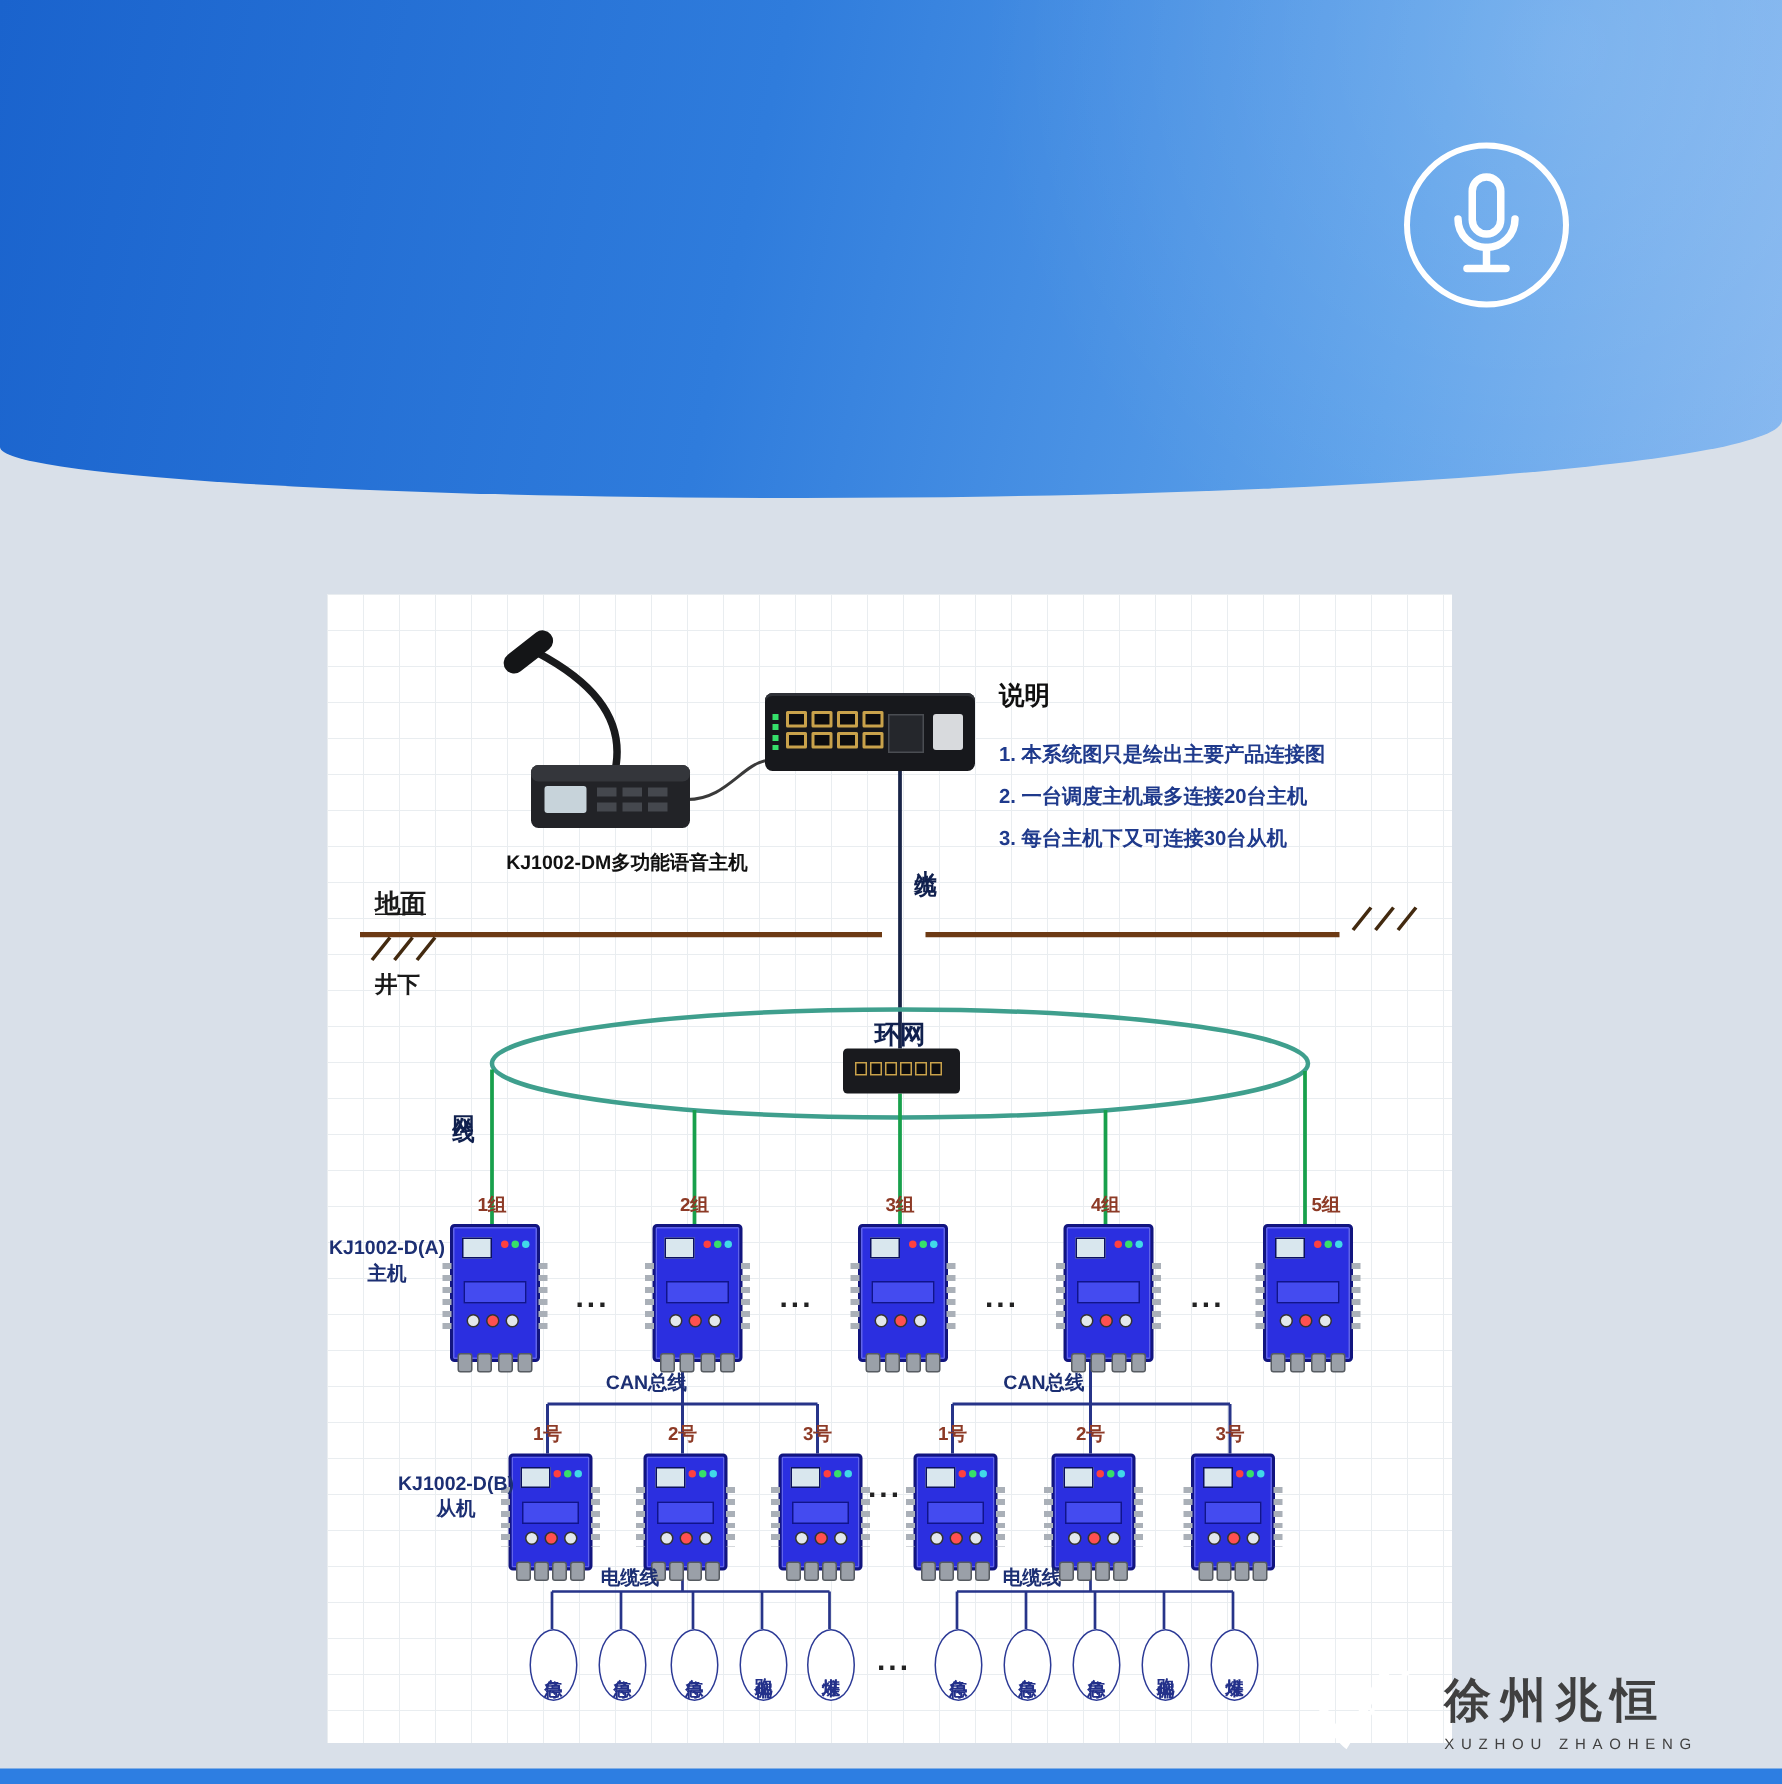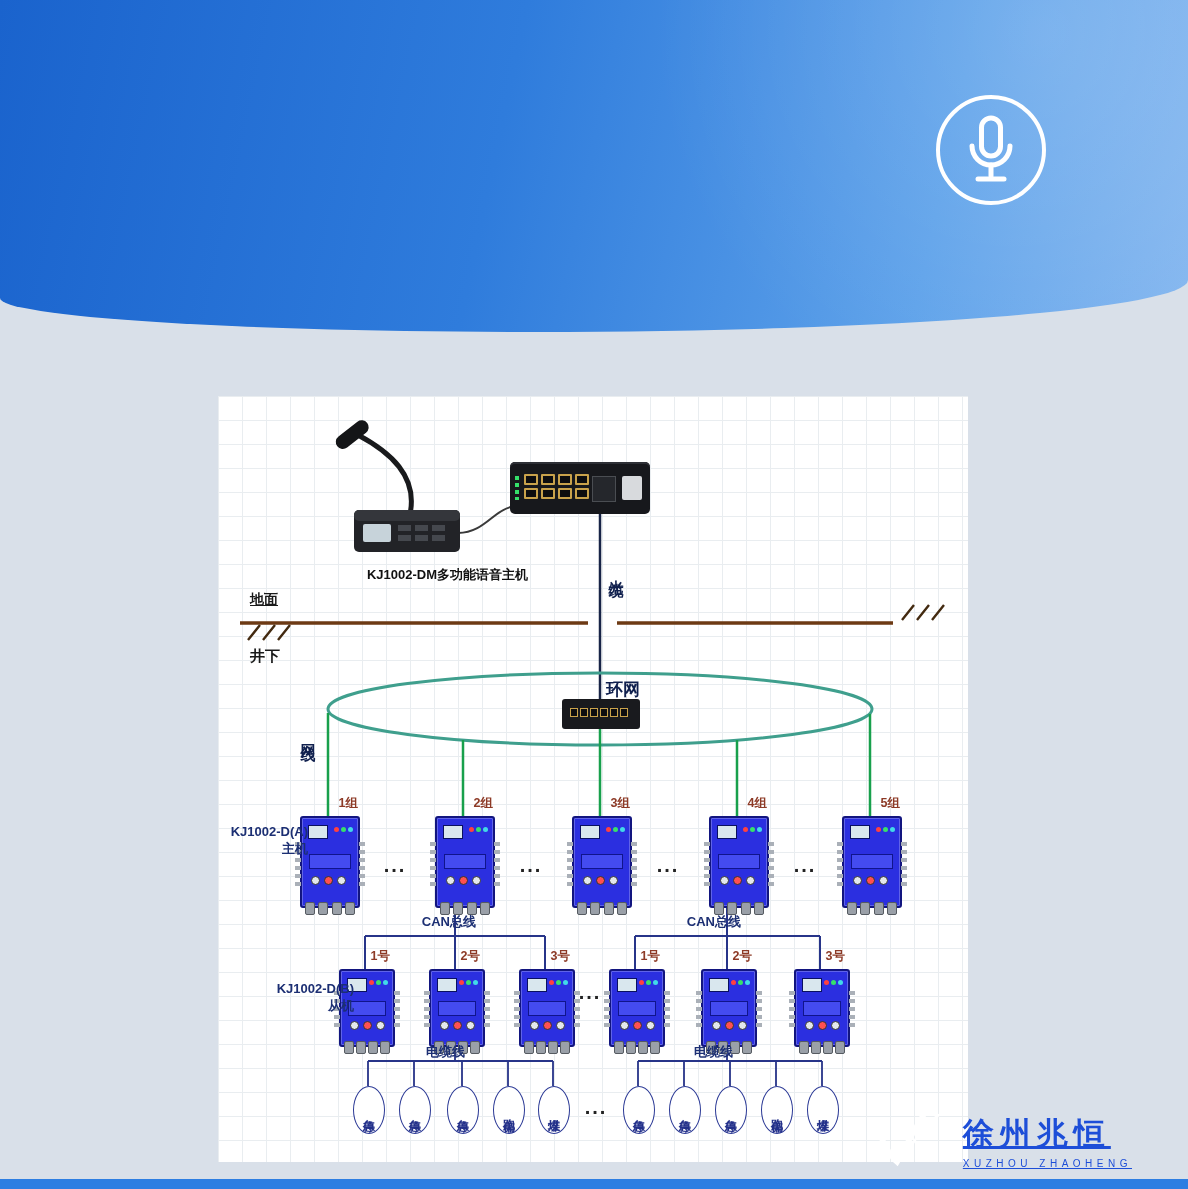--- a/index.html
+++ b/index.html
@@ -19,21 +19,21 @@
 
   
   .panel{position:absolute;left:218px;top:396px;width:750px;height:766px;background-color:#fff;
          background-image:linear-gradient(#e9edf0 1px,transparent 1px),
                           linear-gradient(90deg,#e9edf0 1px,transparent 1px);
          background-size:24px 24px;}
   .lines{position:absolute;left:0;top:0;width:750px;height:766px;}
 
   
   .plbl{position:absolute;font-weight:bold;white-space:nowrap;}
-  .ctr{text-align:right;}
+  .ctr{text-align:center;}
   .vtext{writing-mode:vertical-rl;text-orientation:upright;letter-spacing:3px;}
   .c-black{color:#1a1a1a}
   .c-ink{color:#10204e}
   .c-navy{color:#1c2f73}
   .c-maroon{color:#8d3a26}
   .dots{position:absolute;width:40px;text-align:center;font-size:20px;font-weight:bold;
         color:#222;letter-spacing:2px;}
 
   .notes{position:absolute;left:448px;top:56px;width:300px;}
   .notes-heading{font-size:17px;font-weight:bold;color:#111;margin-bottom:14px;}
@@ -83,21 +83,21 @@
   .dev .btns i.rd{background:#ff5050}
   .dev .glands{position:absolute;left:3px;right:3px;bottom:-9px;display:flex;justify-content:space-between;}
   .dev .glands i{width:8px;height:11px;background:#9aa0a8;border:1px solid #565b61;border-radius:2px;}
 
   
   .oval{position:absolute;top:690px;width:30px;height:46px;border:1.6px solid #2c3a96;border-radius:50%;
         background:#fff;display:flex;align-items:center;justify-content:center;}
   .oval .vtext{font-size:12px;font-weight:bold;color:#23308a;letter-spacing:1px;line-height:1;}
 
   
-  .watermark{position:absolute;right:56px;bottom:20px;display:flex;align-items:flex-end;gap:20px;color:#1d4ed8;text-decoration:underline;}
+  .watermark{position:absolute;right:56px;bottom:20px;display:flex;align-items:flex-end;gap:20px;color:#404040;}
   .wm-logo{width:74px;height:62px;}
   .wm-name{font-size:31px;font-weight:bold;letter-spacing:6px;white-space:nowrap;}
   .wm-sub{font-size:10px;letter-spacing:4.5px;margin-top:3px;white-space:nowrap;}
   .bottom-bar{position:absolute;left:0;right:0;bottom:0;height:10px;background:#2d7ee2;}
 </style>
 </head>
 <body>
 
 <div class="page">
 
@@ -156,43 +156,49 @@
           <i></i>
           <i></i>
           <i></i>
           <i></i>
           <i></i>
         </span>
       <span class="sfp"></span>
       <span class="tag"></span>
     </div>
 
+    <div class="notes">
+      <div class="notes-heading">说明</div>
+      <div class="note-item">1. 本系统图只是绘出主要产品连接图</div>
+      <div class="note-item">2. 一台调度主机最多连接20台主机</div>
+      <div class="note-item">3. 每台主机下又可连接30台从机</div>
+    </div>
 
     <div class="plbl vtext c-ink" style="left:388px;top:172px;font-size:15px;">光缆</div>
-    <div class="plbl c-black" style="left:32px;top:195px;font-size:14px;text-decoration:underline;">地面</div>
+    <div class="plbl c-black" style="left:32px;top:195px;font-size:17px;text-decoration:underline;">地面</div>
     <div class="plbl c-black" style="left:32px;top:251px;font-size:15px;">井下</div>
     <div class="plbl vtext c-ink" style="left:80px;top:336px;font-size:15px;">网线</div>
 
     <div class="plbl ctr c-ink" style="left:342px;top:282px;width:80px;font-size:17px;">环网</div>
     <div class="rswitch">
       <span class="ports">
           <i></i>
           <i></i>
           <i></i>
           <i></i>
           <i></i>
           <i></i>
         </span>
     </div>
 
     <div class="plbl ctr c-maroon" style="left:80px;top:399px;width:60px;font-size:12.5px;">1组</div>
     <div class="plbl ctr c-maroon" style="left:215px;top:399px;width:60px;font-size:12.5px;">2组</div>
     <div class="plbl ctr c-maroon" style="left:352px;top:399px;width:60px;font-size:12.5px;">3组</div>
     <div class="plbl ctr c-maroon" style="left:489px;top:399px;width:60px;font-size:12.5px;">4组</div>
-    <div class="plbl ctr c-maroon" style="left:622px;top:399px;width:60px;font-size:12.5px;">5组</div>
+    <div class="plbl ctr c-maroon" style="left:636px;top:399px;width:60px;font-size:12.5px;">5组</div>
 
     <div class="dev host" style="left:82px;">
         <span class="scr"></span>
         <span class="leds">
           <i class="r"></i>
           <i class="g"></i>
           <i class="c"></i>
         </span>
         <span class="plate"></span>
         <span class="btns">

